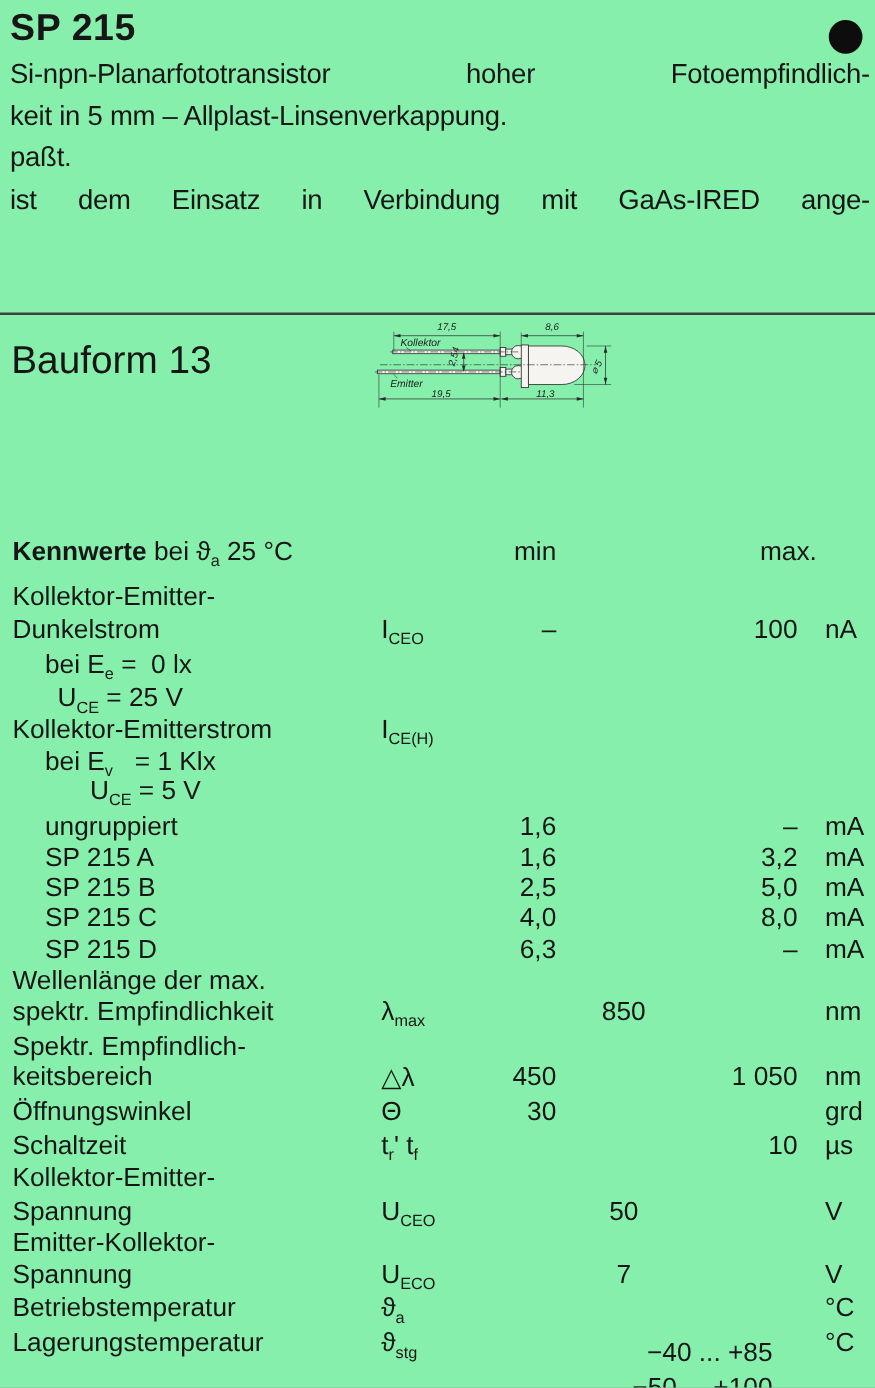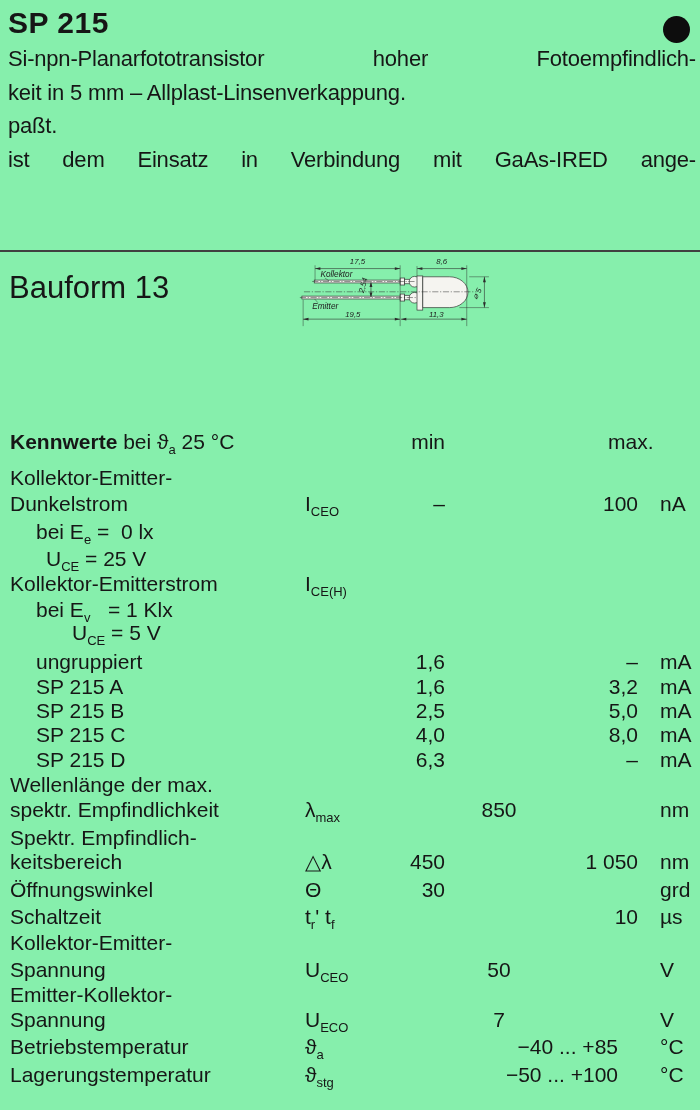--- a/index.html
+++ b/index.html
@@ -33,21 +33,21 @@
   .row { position:absolute; left:0; width:700px; height:26px; }
   .c { position:absolute; top:0; white-space:pre; }
   .name { left:10px; }
   .ind1 { left:36px; }
   .ind2 { left:46px; }
   .ind3 { left:72px;text-align:center; }
   .sym  { left:305px; }
   .min  { left:378px; width:67px; text-align:right; }
   .mid  { left:450px; width:98px; text-align:center; }
   .max  { left:553px; width:85px; text-align:right; }
-  .rng  { left:430px; width:188px; text-align:right; }
+  .rng  { left:430px; width:188px; text-align:right;margin-top:36px; }
   .unit { left:660px; }
   .hmin { left:378px; width:67px; text-align:right; }
   .hmax { left:608px; }
   .b { font-weight:bold; }
   sub { font-size:13px; line-height:0; }
 </style>
 </head>
 <body>
 
 <div class="sheet">

